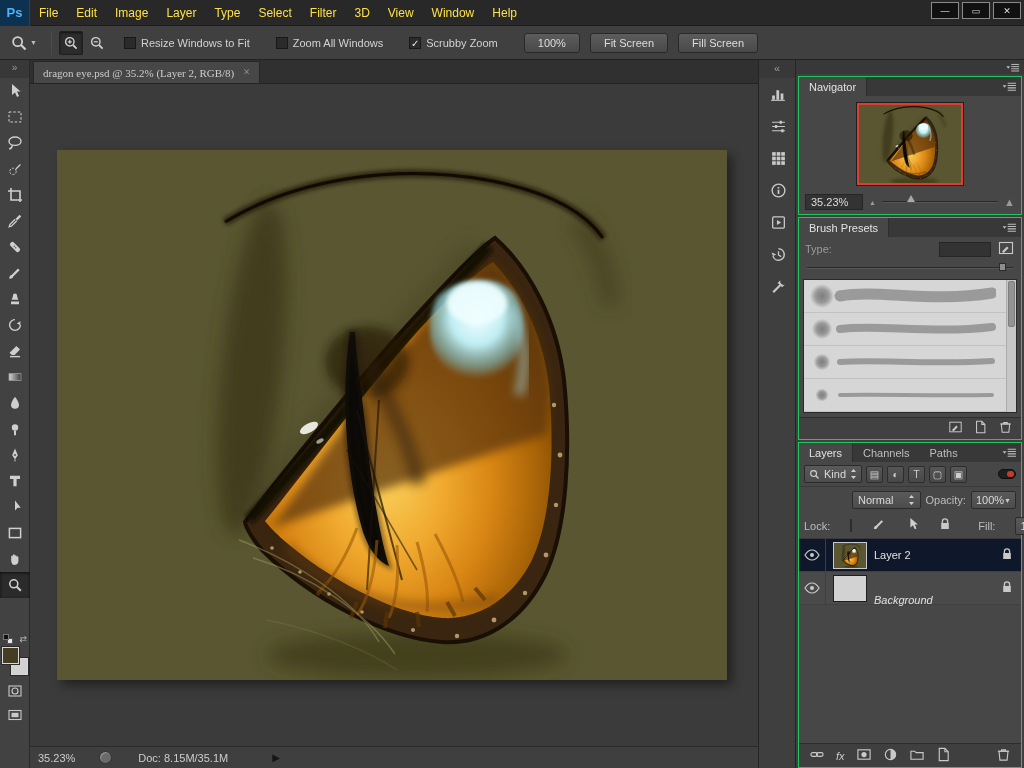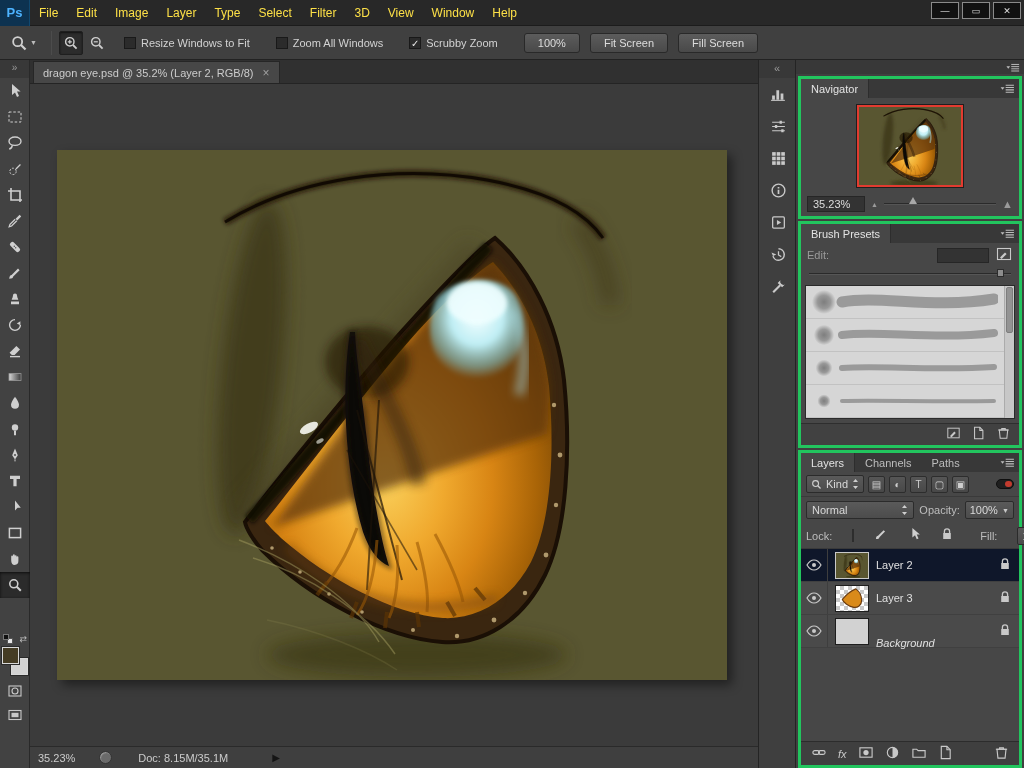--- a/index.html
+++ b/index.html
@@ -48,21 +48,21 @@
   .swatches { position:relative; width:26px; height:28px; margin:1px 0 4px 2px; }
   .sw { position:absolute; width:17px; height:17px; border:1px solid #d8d8d8; outline:1px solid #2a2a2a; }
   .sw.bg2 { right:0; bottom:0; }
   .sw.fg { left:0; top:0; z-index:1; }
   .tbicon { width:30px; height:24px; display:flex; align-items:center; justify-content:center; }
 
   
   .tabbar { position:absolute; left:30px; top:60px; width:728px; height:24px; background:#303030;
     border-bottom:1px solid #242424; display:flex; align-items:flex-end; }
   .tab { height:22px; margin-left:3px; background:#474747; border:1px solid #262626; border-bottom:none;
-    display:flex; align-items:center; padding:0 9px; font-size:11px; color:#ccc; gap:9px; }
+    display:flex; align-items:center; padding:0 9px; font-size:11px; color:#ccc; gap:9px;font-family:Liberation Serif, serif; }
   .tabclose { color:#9f9f9f; font-size:12px; }
 
   
   .canvasArea { position:absolute; left:30px; top:84px; width:728px; height:662px; background:#3b3b3b; overflow:hidden; }
   .canvas { position:absolute; left:27px; top:66px; width:670px; height:530px; box-shadow:5px 5px 10px rgba(0,0,0,.45); }
 
   
   .statusbar { position:absolute; left:30px; top:746px; width:728px; height:22px; background:#3f3f3f;
     border-top:1px solid #2a2a2a; display:flex; align-items:center; font-size:11px; color:#ccc; }
   .statusbar .zoomtxt { margin-left:8px; }
@@ -74,21 +74,21 @@
   
   .dockstrip { position:absolute; left:758px; top:60px; width:38px; height:708px; background:#3f3f3f;
     border-left:1px solid #242424; border-right:1px solid #242424; }
   .chev { display:block; text-align:center; color:#9a9a9a; font-size:11px; height:18px; line-height:17px; background:#383838; }
   .dicon { width:38px; height:32px; display:flex; align-items:center; justify-content:center; }
 
   
   .dock { position:absolute; left:796px; top:60px; width:228px; height:708px; background:#404040;
     display:flex; flex-direction:column; }
   .docktop { height:14px; background:#383838; display:flex; justify-content:flex-end; align-items:center; padding-right:4px; }
-  .panel { margin:2px 2px 0 2px; border:3px solid #22c55e; background:#474747; }
+  .panel { margin:2px 2px 0 2px; border:1px solid #22c55e; background:#474747; }
   .phead { position:relative; height:19px; background:#383838; display:flex; align-items:flex-end; }
   .ptab { height:19px; display:flex; align-items:center; padding:0 10px; font-size:11px; color:#bdbdbd; }
   .ptab.on { background:#474747; color:#e3e3e3; border-right:1px solid #2d2d2d; }
   .pmenu { position:absolute; right:4px; top:4px; }
 
   
   .navbody { padding:6px 0 4px 0; display:flex; justify-content:center; }
   .navthumb { position:relative; width:108px; height:84px; background:#595631; border:1px solid #1f1f1f; }
   .navview { position:absolute; inset:0; border:2px solid #e23b30; }
   .navzoomrow { display:flex; align-items:center; height:24px; padding:0 6px; gap:6px; }
@@ -118,21 +118,21 @@
   .layerspanel { flex:1; display:flex; flex-direction:column; margin-bottom:0; }
   .lfilter { display:flex; align-items:center; height:25px; padding:0 5px; gap:4px; border-bottom:1px solid #3a3a3a; }
   .kindbox { display:flex; align-items:center; gap:4px; background:linear-gradient(#5a5a5a,#4c4c4c);
     border:1px solid #2b2b2b; border-radius:2px; height:18px; padding:0 4px; font-size:11px; }
   .ficon { width:17px; height:17px; background:linear-gradient(#565656,#484848); border:1px solid #2d2d2d;
     border-radius:2px; color:#cfcfcf; font-size:10px; display:flex; align-items:center; justify-content:center; }
   .ftoggle { margin-left:auto; width:18px; height:10px; background:#1f1f1f; border:1px solid #0f0f0f; border-radius:5px; position:relative; }
   .ftoggle::after { content:""; position:absolute; right:1px; top:1px; width:7px; height:6px; background:#c23b2e; border-radius:3px; }
   .lblend { display:flex; align-items:center; height:26px; padding:0 5px; gap:5px; }
   .selbox { display:flex; align-items:center; justify-content:space-between; background:linear-gradient(#5a5a5a,#4c4c4c);
-    border:1px solid #2b2b2b; border-radius:2px; height:18px; padding:0 5px; font-size:11px; width:115px; }
+    border:1px solid #2b2b2b; border-radius:2px; height:18px; padding:0 5px; font-size:11px; width:115px;margin-left:48px; }
   .lbl { font-size:11px; color:#bdbdbd; }
   .combo { display:flex; align-items:center; justify-content:space-between; background:linear-gradient(#5a5a5a,#4c4c4c);
     border:1px solid #2b2b2b; border-radius:2px; height:18px; padding:0 4px; font-size:11px; width:52px; margin-left:auto; }
   .lockrow { display:flex; align-items:center; height:26px; padding:0 5px; gap:20px; border-bottom:1px solid #3a3a3a; }
   .checker12 { width:13px; height:13px; border:1px solid #2d2d2d;
     background:#fff; background-image:linear-gradient(45deg,#bbb 25%,transparent 25%,transparent 75%,#bbb 75%),
     linear-gradient(45deg,#bbb 25%,transparent 25%,transparent 75%,#bbb 75%); background-size:6px 6px; background-position:0 0,3px 3px; }
   .llist { flex:1; background:#474747; overflow:hidden; }
   .lrow { display:flex; align-items:center; height:33px; background:#4a4a4a; border-bottom:1px solid #404040; }
   .lrow.sel { background:#0f172a; }
@@ -732,21 +732,21 @@
     </div>
 
     <div class="panel">
       <div class="phead">
         <span class="ptab on">Brush Presets</span>
         <span class="pmenu"><svg width="15" height="11">
               <use href="#i-menu"></use>
             </svg></span>
       </div>
       <div class="bprow1">
-        <span class="sizelabel">Edit:</span>
+        <span class="sizelabel">Type:</span>
         <span class="inset bvalue"></span>
         <span><svg width="18" height="16">
               <use href="#i-brushpanel"></use>
             </svg></span>
       </div>
       <div class="bsliderrow">
         <span class="btrack">
             <span class="bthumb" style="left:93%"></span>
           </span>
       </div>
@@ -865,36 +865,20 @@
                 <use href="#eye-art"></use>
               </svg>
           </span>
           <span class="lname">Layer 2</span>
           <span class="llock"><svg width="10" height="12">
                 <use href="#i-lock"></use>
               </svg></span>
         </div>
 
 
-        <div class="lrow">
-          <span class="leye">
-              <svg width="16" height="12">
-                <use href="#i-eye"></use>
-              </svg>
-            </span>
-          <span class="lthumb checker">
-            <svg viewBox="0 0 30 26" width="32" height="25">
-                <use href="#i-thumb-iris"></use>
-              </svg>
-          </span>
-          <span class="lname">Layer 3</span>
-          <span class="llock"><svg width="10" height="12">
-                <use href="#i-lock"></use>
-              </svg></span>
-        </div>
 
         <div class="lrow">
           <span class="leye">
               <svg width="16" height="12">
                 <use href="#i-eye"></use>
               </svg>
             </span>
           <span class="lthumb bgthumb"></span>
           <span class="lname italic">Background</span>
           <span class="llock"><svg width="10" height="12">

